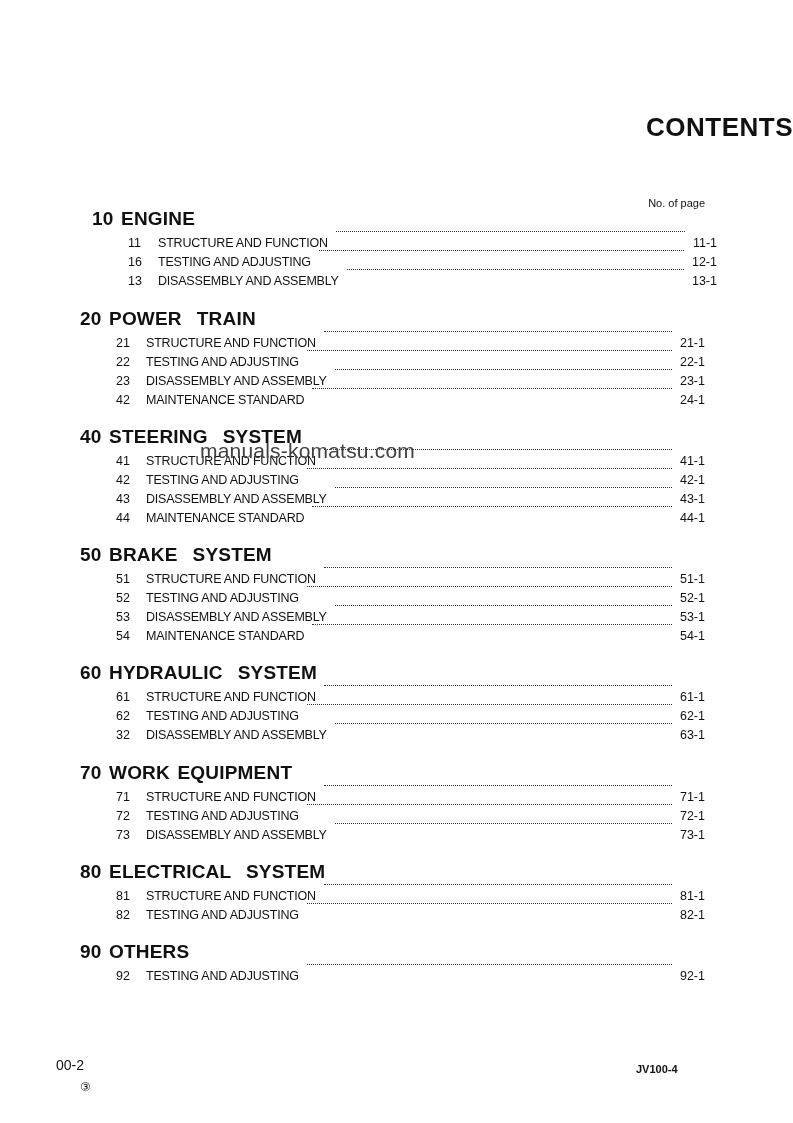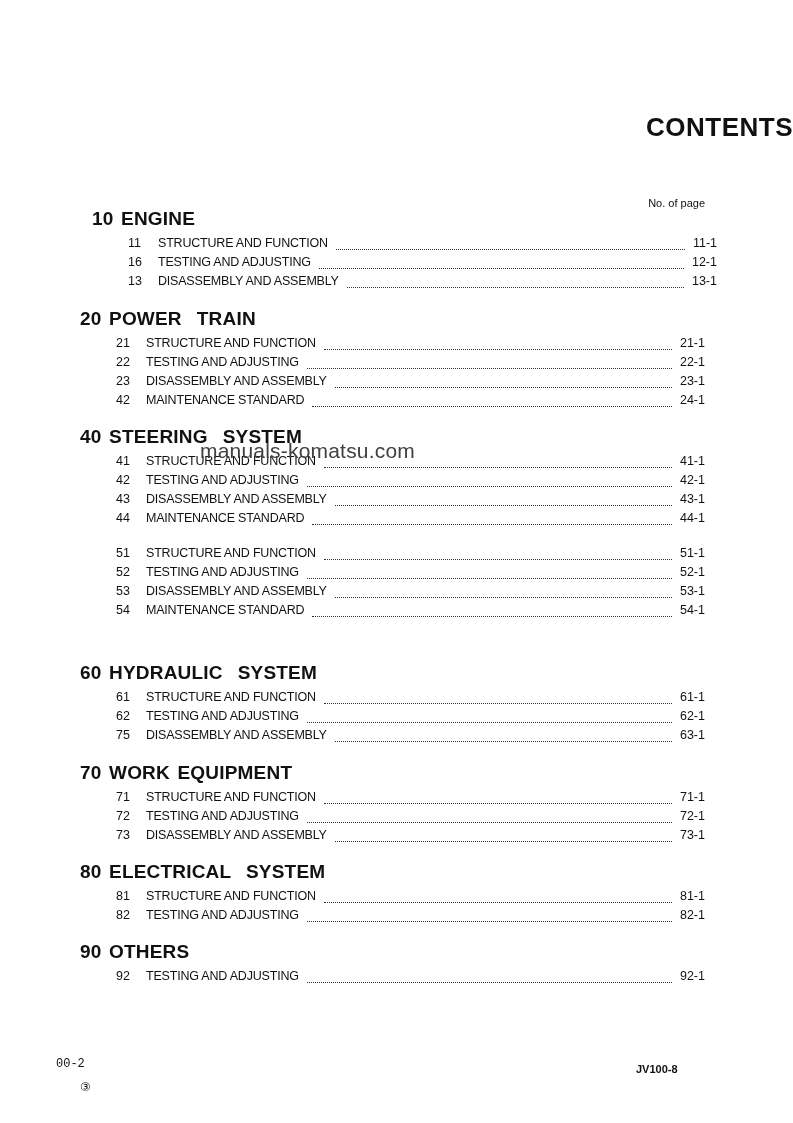--- a/index.html
+++ b/index.html
@@ -13,35 +13,35 @@
   }
   .nop {
     position: absolute; right: 88px; top: 197px; font-size: 11px;
   }
   .section { position: absolute; left: 80px; width: 625px; }
   .sec-title {
     font-weight: bold; font-size: 19px; line-height: 22px; height: 26px;
     letter-spacing: 0.2px; word-spacing: 2px;
   }
   .row {
-    display: flex; align-items: flex-end; font-size: 12.5px; height: 19px; line-height: 19px;
+    display: flex; align-items: flex-start; font-size: 12.5px; height: 19px; line-height: 19px;
     padding-left: 36px;
   }
   .row .num { width: 30px; flex: 0 0 30px; }
   .row .lbl { flex: 0 0 auto; white-space: nowrap; letter-spacing: -0.2px; }
   .row .dots {
     flex: 1 1 auto; margin: 0 8px; border-bottom: 1.5px dotted #333; height: 0;
     position: relative; top: -3px;
   }
   .row .pg { flex: 0 0 auto; text-align: right; }
   .watermark {
     position: absolute; left: 200px; top: 439px; font-size: 21px; color: #404040;
     font-family: "Liberation Sans", sans-serif; letter-spacing: 0.2px;
   }
-  .footer-left { position: absolute; left: 56px; top: 1057px; font-size: 12px; font-family: Liberation Mono, monospace; }
+  .footer-left { position: absolute; left: 56px; top: 1057px; font-size: 14px; }
   .footer-rev { position: absolute; left: 80px; top: 1080px; font-size: 12px; }
   .footer-right { position: absolute; left: 636px; top: 1063px; font-size: 11px; font-weight: bold; }
 </style>
 </head>
 <body>
 
 <div class="title">CONTENTS</div>
 <div class="nop">No. of page</div>
 
 <div class="section" style="top:208px;margin-left:12px;">
@@ -116,20 +116,21 @@
     </div>
   <div class="row">
       <span class="num">44</span>
       <span class="lbl">MAINTENANCE STANDARD</span>
       <span class="dots"></span>
       <span class="pg">44-1</span>
     </div>
 </div>
 
 <div class="section" style="top:544px;">
+  <div class="sec-title" style="white-space:pre;">50 BRAKE  SYSTEM</div>
   <div class="row">
       <span class="num">51</span>
       <span class="lbl">STRUCTURE AND FUNCTION</span>
       <span class="dots"></span>
       <span class="pg">51-1</span>
     </div>
   <div class="row">
       <span class="num">52</span>
       <span class="lbl">TESTING AND ADJUSTING</span>
       <span class="dots"></span>
@@ -157,21 +158,21 @@
       <span class="dots"></span>
       <span class="pg">61-1</span>
     </div>
   <div class="row">
       <span class="num">62</span>
       <span class="lbl">TESTING AND ADJUSTING</span>
       <span class="dots"></span>
       <span class="pg">62-1</span>
     </div>
   <div class="row">
-      <span class="num">75</span>
+      <span class="num">32</span>
       <span class="lbl">DISASSEMBLY AND ASSEMBLY</span>
       <span class="dots"></span>
       <span class="pg">63-1</span>
     </div>
 </div>
 
 <div class="section" style="top:762px;">
   <div class="sec-title">70 WORK EQUIPMENT</div>
   <div class="row">
       <span class="num">71</span>
@@ -216,13 +217,13 @@
       <span class="lbl">TESTING AND ADJUSTING</span>
       <span class="dots"></span>
       <span class="pg">92-1</span>
     </div>
 </div>
 
 <div class="watermark">manuals-komatsu.com</div>
 
 <div class="footer-left">00-2</div>
 <div class="footer-rev">③</div>
-<div class="footer-right">JV100-8</div>
+<div class="footer-right">JV100-4</div>
 
 </body></html>

